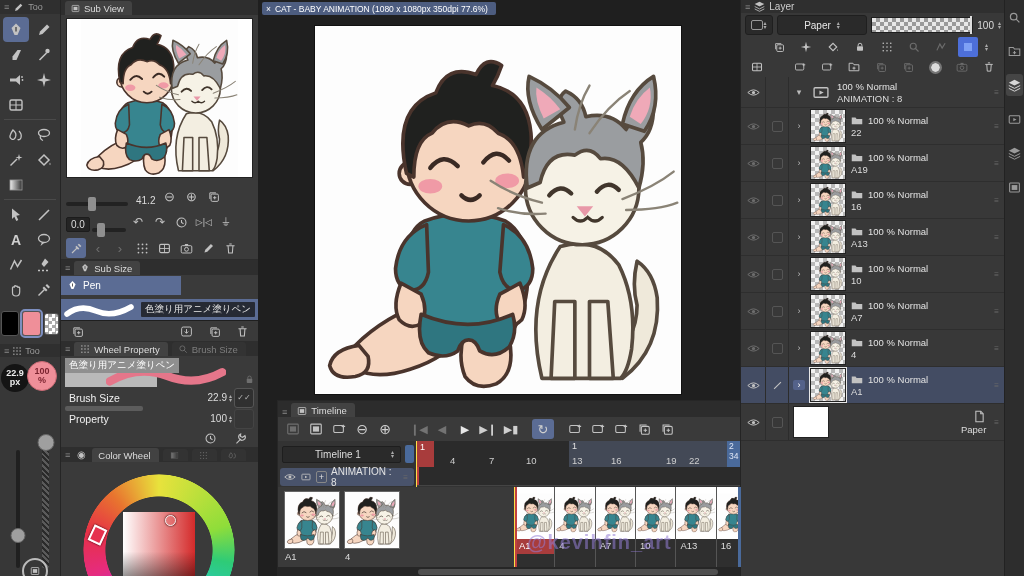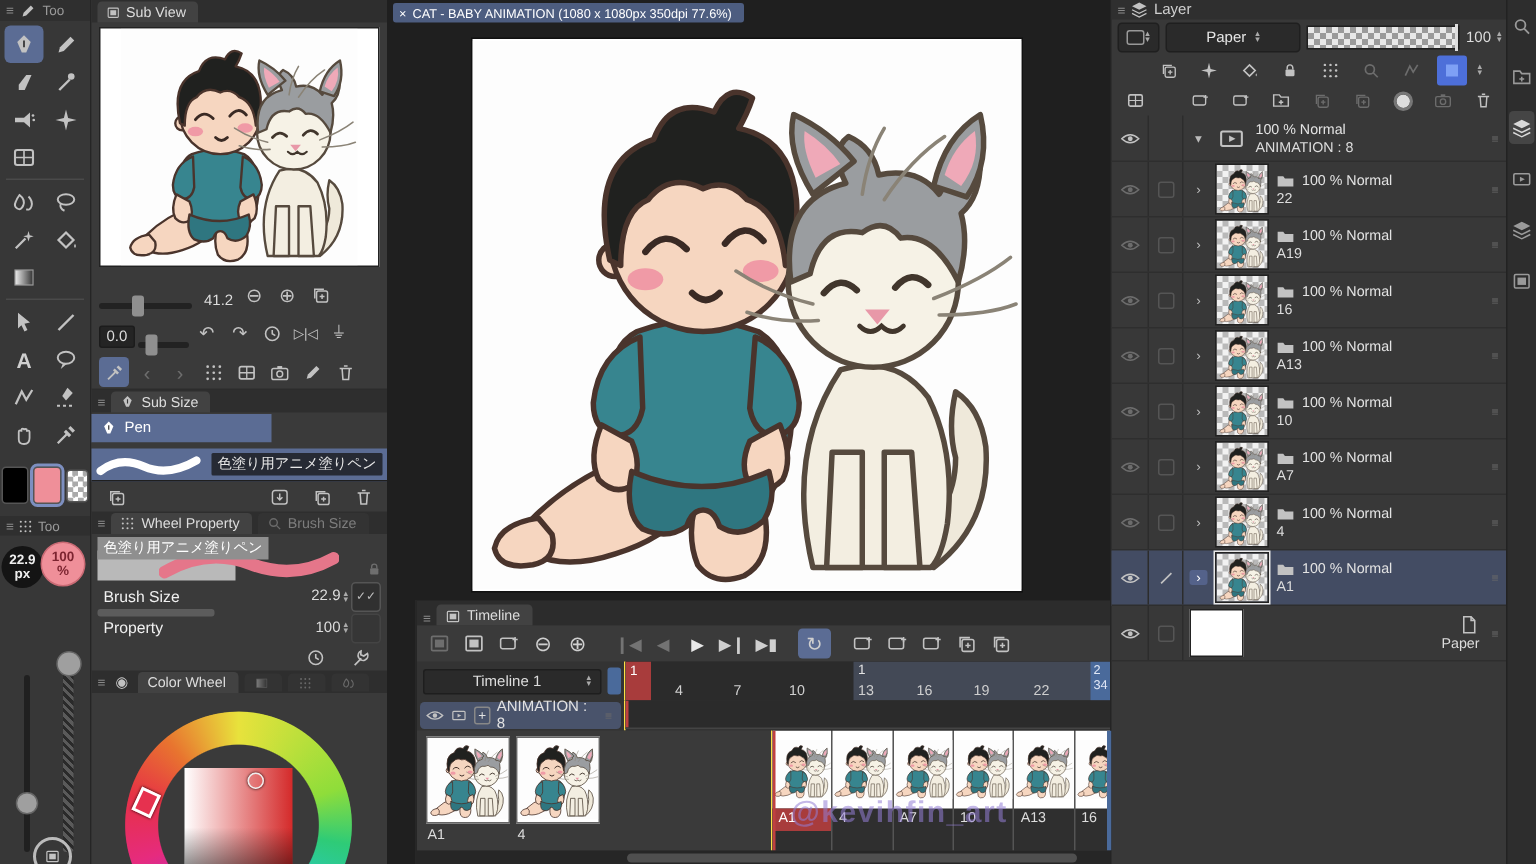--- a/index.html
+++ b/index.html
@@ -801,21 +801,21 @@
             <div style="width:9px;height:18px;background:#4a6a9b;border-radius:2px;margin-right:2px"></div>
           </div>
           <div class="tl-main ruler">
             <div class="light"></div>
             <div class="playhead"><span>1</span></div>
             <span class="rlab" style="left:33px">4</span>
             <span class="rlab" style="left:72px">7</span>
             <span class="rlab" style="left:109px">10</span>
             <span class="rlab" style="left:155px">13</span>
             <span class="rlab" style="left:194px">16</span>
-            <span class="rlab" style="left:232px">19</span>
+            <span class="rlab" style="left:249px">19</span>
             <span class="rlab" style="left:272px">22</span>
             <span class="sec" style="left:155px">1</span>
             <div class="endbox">
               <span>2</span><br>
               <span>34</span>
             </div>
           </div>
         </div>
         <div class="tl-row">
           <div class="tl-left">

